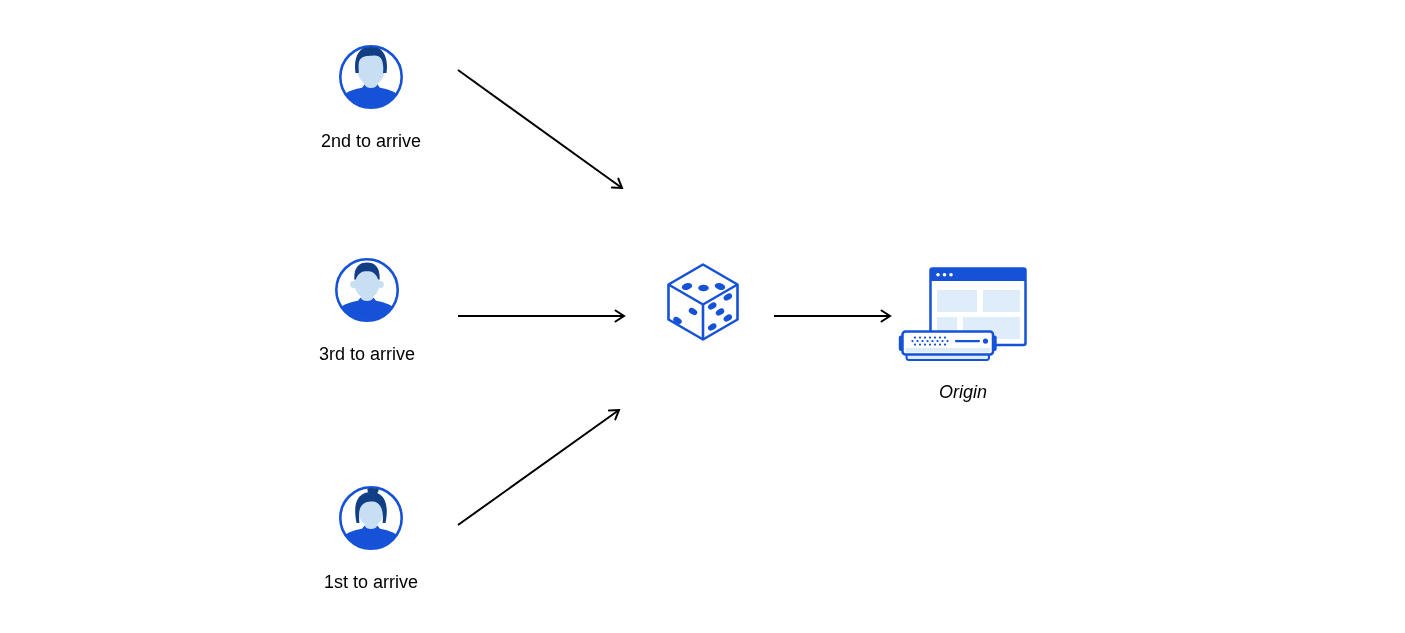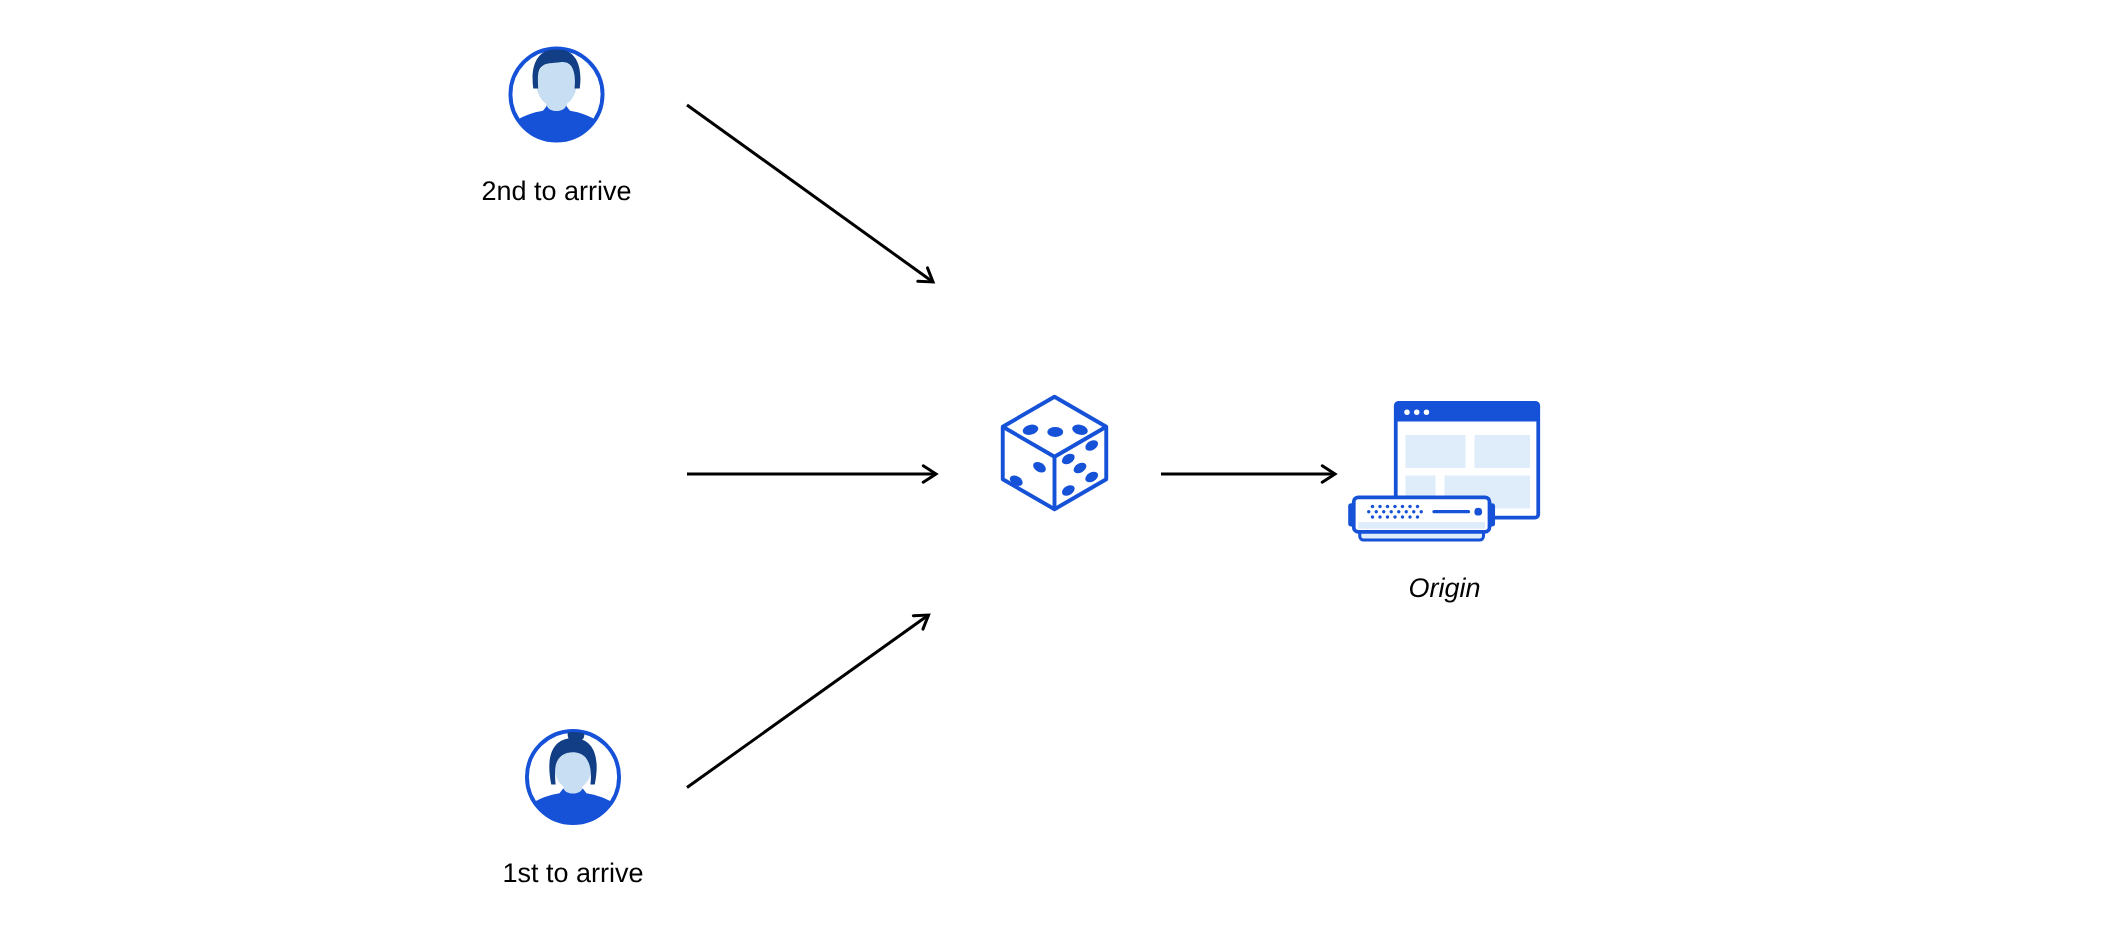--- a/index.html
+++ b/index.html
@@ -43,43 +43,64 @@
       <marker id="ah" markerUnits="userSpaceOnUse" markerWidth="18" markerHeight="18" refX="12.5" refY="7" orient="auto">
         <path class="ah-path" d="M4,1.5 L12.5,7 L4,12.5" stroke-linecap="round"></path>
       </marker>
     </defs>
     <line class="arrow-line" x1="458" y1="70" x2="622" y2="188" marker-end="url(#ah)"></line>
     <line class="arrow-line" x1="458" y1="316" x2="624" y2="316" marker-end="url(#ah)"></line>
     <line class="arrow-line" x1="458" y1="525" x2="619" y2="410" marker-end="url(#ah)"></line>
     <line class="arrow-line" x1="774" y1="316" x2="890" y2="316" marker-end="url(#ah)"></line>
   </svg>
 
-  <div class="node" style="left:291px;top:28px;width:160px;">
+  <div class="node" style="left:291px;top:42px;width:160px;">
     <svg class="avatar" viewBox="0 0 70 70">
       <defs>
           <clipPath id="clipA1">
             <circle cx="35" cy="35" r="30"></circle>
           </clipPath>
         </defs>
       <circle cx="35" cy="35" r="30.7" class="f-white st-blue" stroke-width="2.6"></circle>
       <g clip-path="url(#clipA1)">
         <rect x="28" y="35" width="14" height="17" class="f-face"></rect>
         <ellipse cx="35" cy="27.5" rx="13.5" ry="16" class="f-face"></ellipse>
         <path class="f-hair" d="M19.5,31 C17,12 25,4.5 35,4.5 C45,4.5 53,12 50.5,31
                  L47,31 C48.5,17.5 44,12.5 37.5,13.5 C33,14.2 27.5,13.2 24.3,17.2
                  C22,20 22.6,26 22.8,31 Z"></path>
         <path class="f-blue" d="M1,69 L1,58.5 C8.5,50 18.5,47 26,45.8 L28.6,42.5
                  C30,47.2 40,47.2 41.4,42.5 L44,45.8 C51.5,47 61.5,50 69,58.5 L69,69 Z"></path>
       </g>
     </svg>
     <div class="label">2nd to arrive</div>
   </div>
 
+  <div class="node" style="left:287px;top:255px;width:160px;">
+    <svg class="avatar" viewBox="0 0 70 70">
+      <defs>
+          <clipPath id="clipA2">
+            <circle cx="35" cy="35" r="30"></circle>
+          </clipPath>
+        </defs>
+      <circle cx="35" cy="35" r="30.7" class="f-white st-blue" stroke-width="2.6"></circle>
+      <g clip-path="url(#clipA2)">
+        <circle cx="21.5" cy="29.5" r="3.4" class="f-face"></circle>
+        <circle cx="48.5" cy="29.5" r="3.4" class="f-face"></circle>
+        <rect x="29" y="36" width="12" height="16" class="f-face"></rect>
+        <ellipse cx="35" cy="28" rx="12.5" ry="15.5" class="f-face"></ellipse>
+        <path class="f-hair" d="M22.3,24.5 C21.8,11.5 27.5,7.5 35,7.5 C42.5,7.5 48.2,11.5 47.7,24.5
+                 L46.2,24.5 C43.8,17.8 40,16.2 35,16.2 C30,16.2 26.2,17.8 23.8,24.5 Z"></path>
+        <path class="f-blue" d="M1,69 L1,58.5 C8.5,50 18.5,47 26,45.8 L28.6,42.5
+                 C30,47.2 40,47.2 41.4,42.5 L44,45.8 C51.5,47 61.5,50 69,58.5 L69,69 Z"></path>
+      </g>
+    </svg>
+    <div class="label">3rd to arrive</div>
+  </div>
 
-  <div class="node" style="left:302px;top:483px;width:160px;align-items:center;">
+  <div class="node" style="left:291px;top:483px;width:160px;align-items:center;">
     <svg class="avatar" viewBox="0 0 70 70">
       <defs>
           <clipPath id="clipA3">
             <circle cx="35" cy="35" r="30"></circle>
           </clipPath>
         </defs>
       <circle cx="35" cy="35" r="30.7" class="f-white st-blue" stroke-width="2.6"></circle>
       <g clip-path="url(#clipA3)">
         <ellipse cx="37" cy="7" rx="5.6" ry="4.8" class="f-hair"></ellipse>
         <rect x="29" y="36" width="12" height="16" class="f-face"></rect>

